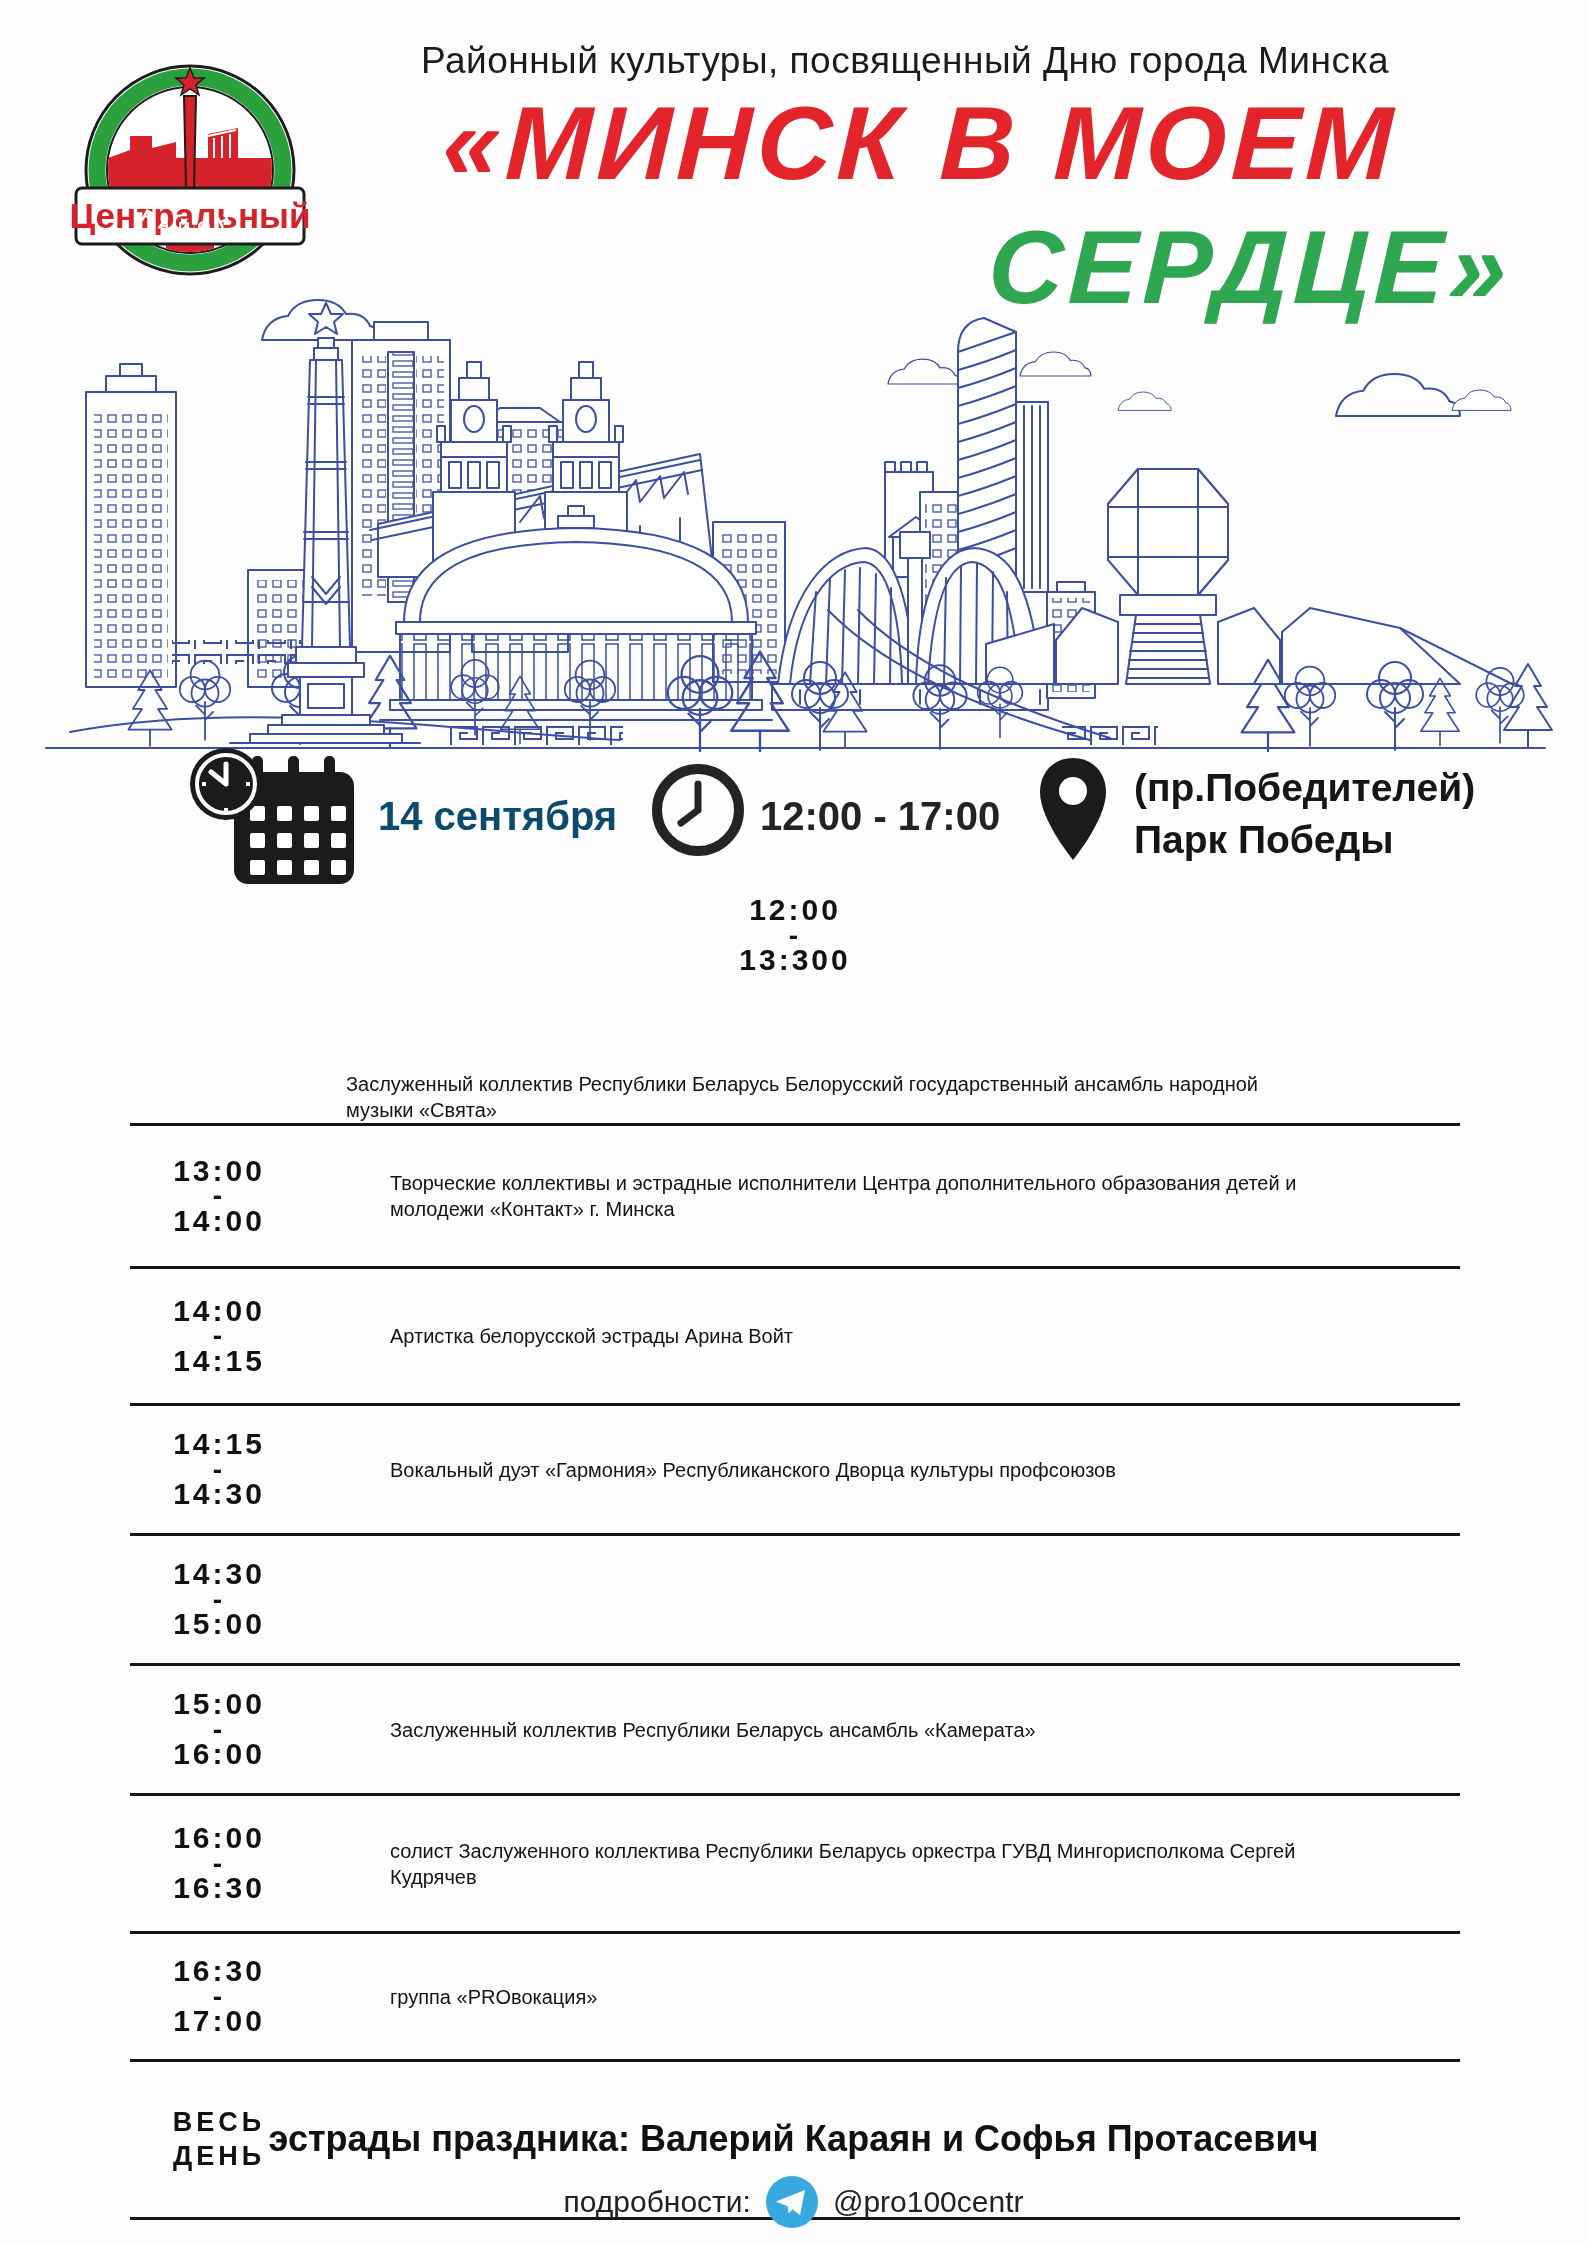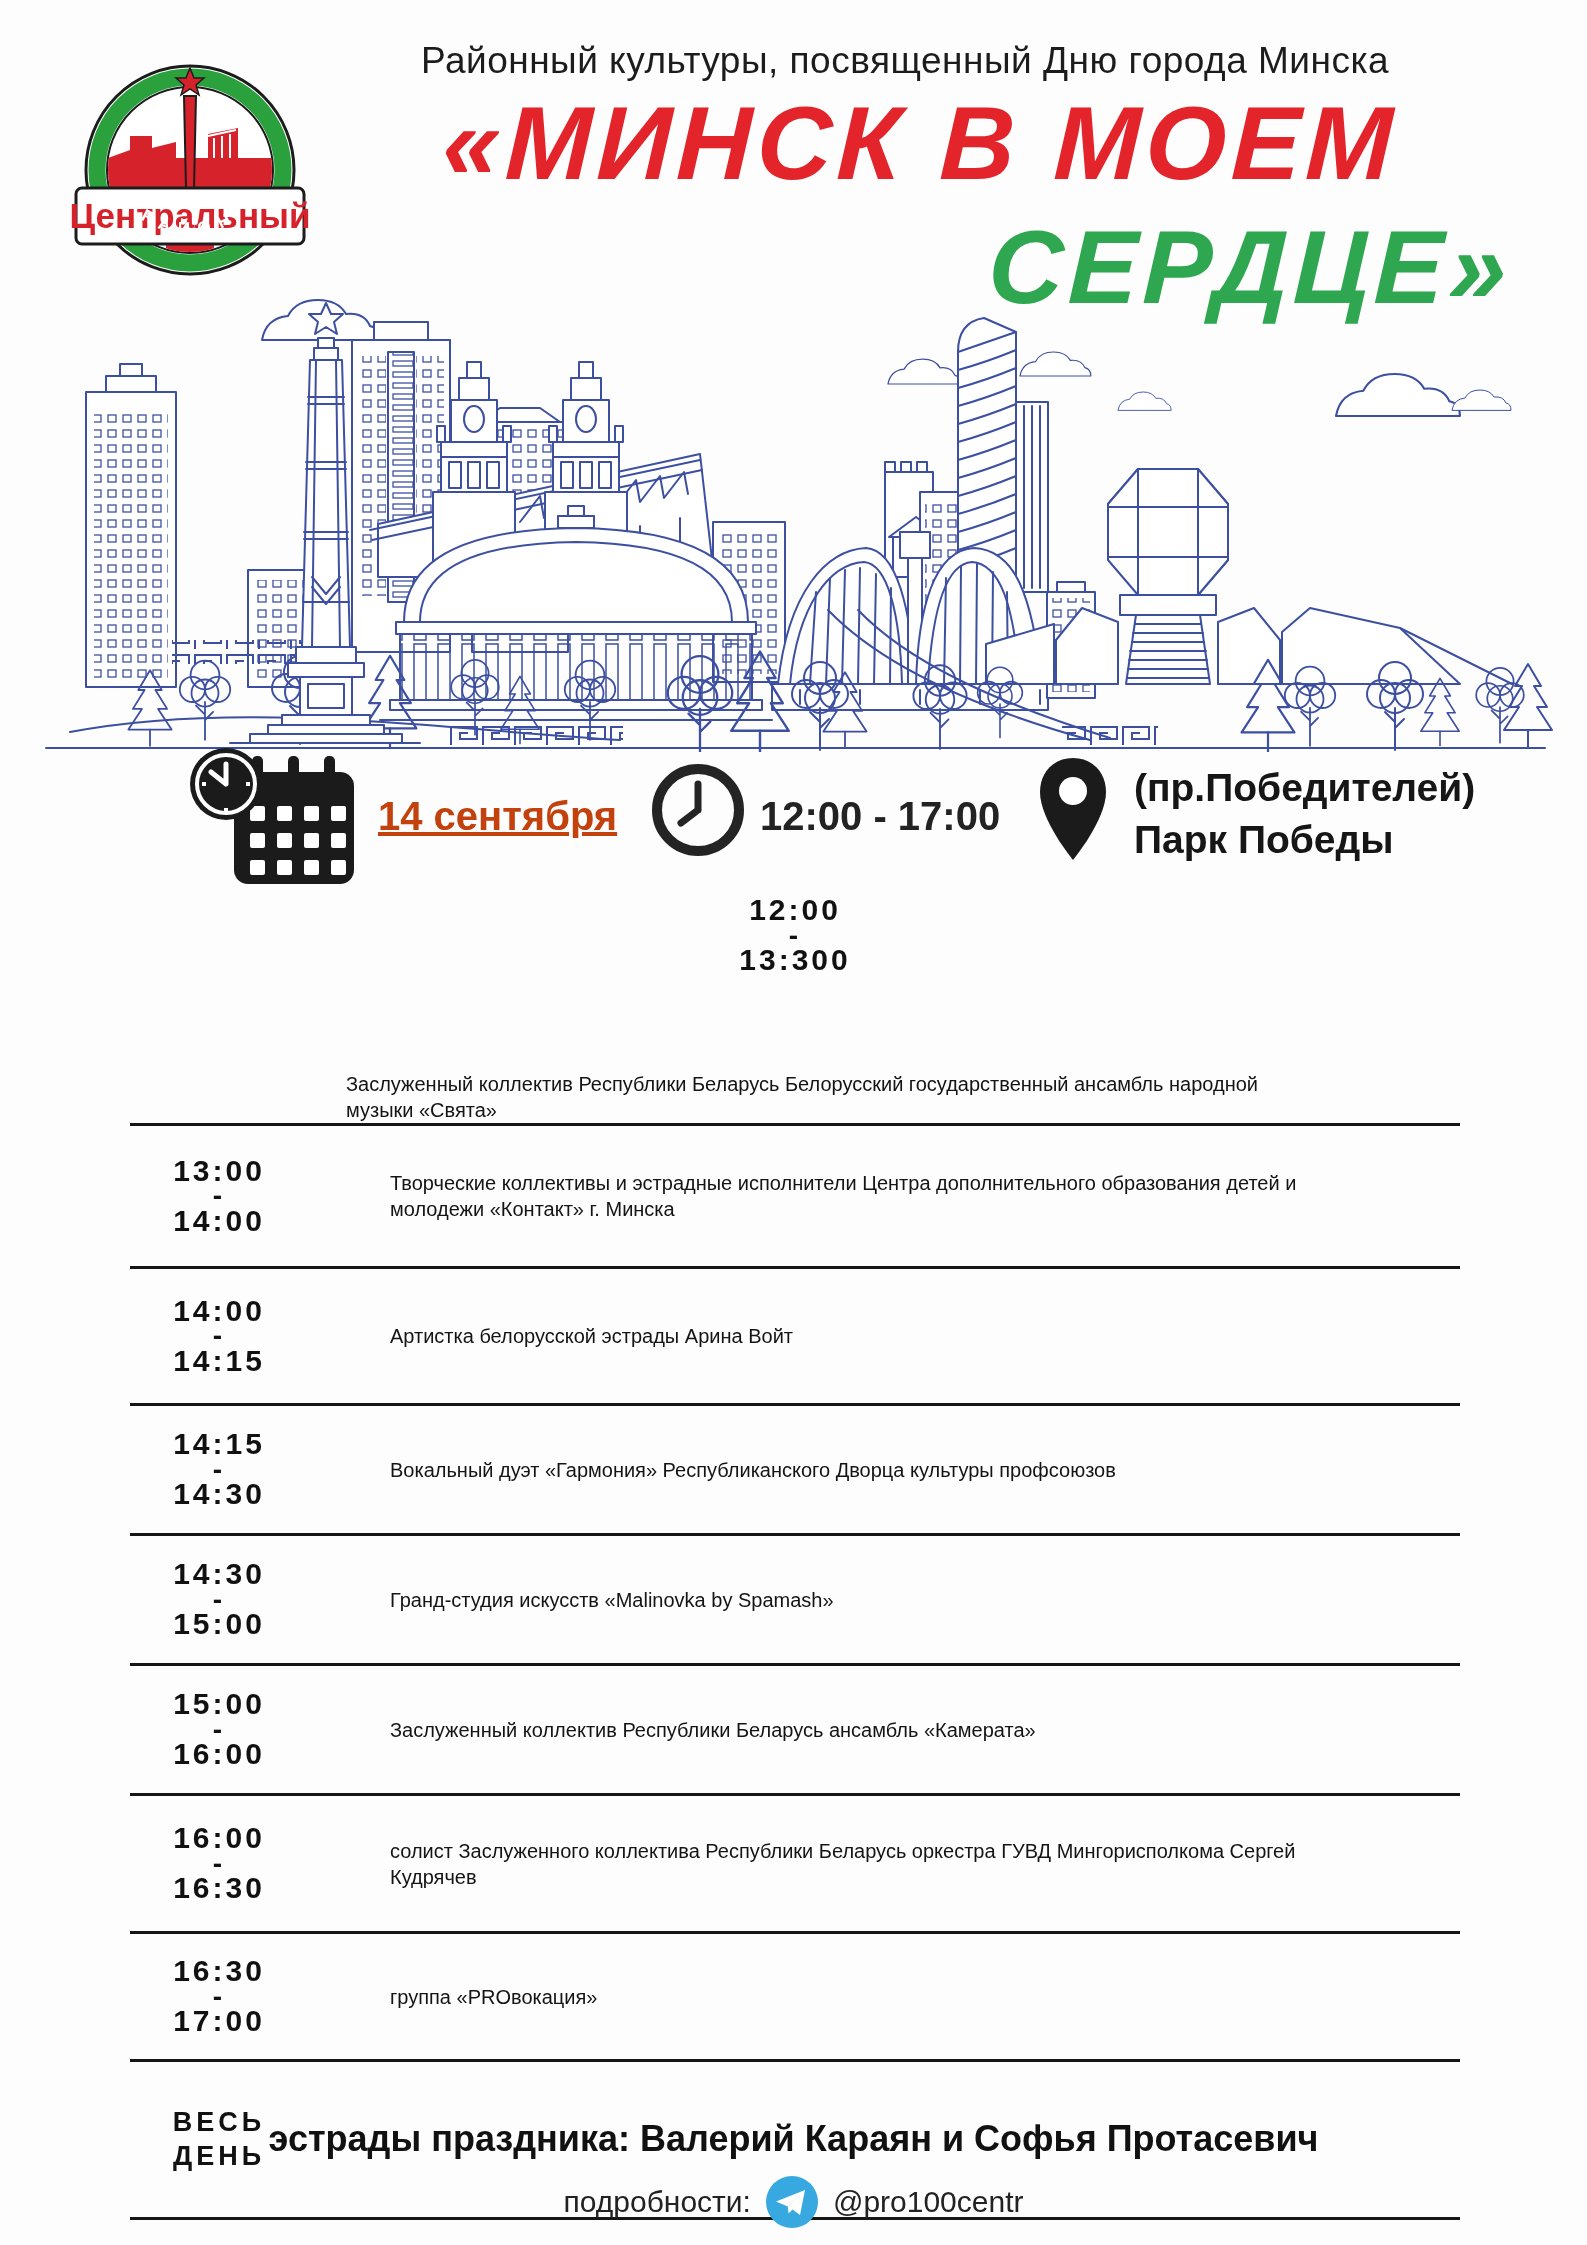--- a/index.html
+++ b/index.html
@@ -24,21 +24,21 @@
     font-size:104px;font-weight:bold;font-style:italic;letter-spacing:5px;
     color:#2fa751;transform:skewX(-2deg);white-space:nowrap;
   }
   
   .skyline{position:absolute;left:0;top:292px;width:1587px;height:460px;}
   .sk{stroke:#3c4fa1;fill:none;stroke-width:2;stroke-linejoin:round;stroke-linecap:round;}
   .solid{fill:#ffffff;}
   
   .info-row{position:absolute;left:0;top:742px;width:1587px;height:150px;}
   .ico-cal{position:absolute;left:188px;top:0px;width:176px;height:150px;}
-  .date-label{position:absolute;left:378px;top:52px;font-size:40px;font-weight:bold;color:#c2410c;text-decoration:underline;}
+  .date-label{position:absolute;left:378px;top:52px;font-size:40px;font-weight:bold;color:#0c4a6e;}
   .ico-clock{position:absolute;left:648px;top:18px;width:100px;height:100px;}
   .time-label{position:absolute;left:760px;top:52px;font-size:40px;font-weight:bold;color:#232323;}
   .ico-pin{position:absolute;left:1036px;top:12px;width:74px;height:112px;}
   .loc-label{position:absolute;left:1134px;top:20px;font-size:39px;font-weight:bold;line-height:1.33;color:#161616;}
   
   .schedule{position:absolute;left:130px;top:893px;width:1330px;}
   .row{display:flex;align-items:center;border-bottom:3px solid #161616;}
   .row:nth-child(1){min-height:109px;flex-direction:column;}
   .row:nth-child(2){min-height:140px;}
   .row:nth-child(3){min-height:134px;}
@@ -379,21 +379,20 @@
     <div class="row">
       <div class="tcol"><span>14:00</span><span class="dash">-</span><span>14:15</span></div>
       <div class="desc">Артистка белорусской эстрады Арина Войт</div>
     </div>
     <div class="row">
       <div class="tcol"><span>14:15</span><span class="dash">-</span><span>14:30</span></div>
       <div class="desc">Вокальный дуэт «Гармония» Республиканского Дворца культуры профсоюзов</div>
     </div>
     <div class="row">
       <div class="tcol"><span>14:30</span><span class="dash">-</span><span>15:00</span></div>
-      <div class="desc">Гранд-студия искусств «Malinovka by Spamash»</div>
     </div>
     <div class="row">
       <div class="tcol"><span>15:00</span><span class="dash">-</span><span>16:00</span></div>
       <div class="desc">Заслуженный коллектив Республики Беларусь ансамбль «Камерата»</div>
     </div>
     <div class="row">
       <div class="tcol"><span>16:00</span><span class="dash">-</span><span>16:30</span></div>
       <div class="desc">солист Заслуженного коллектива Республики Беларусь оркестра ГУВД Мингорисполкома Сергей Кудрячев</div>
     </div>
     <div class="row">

